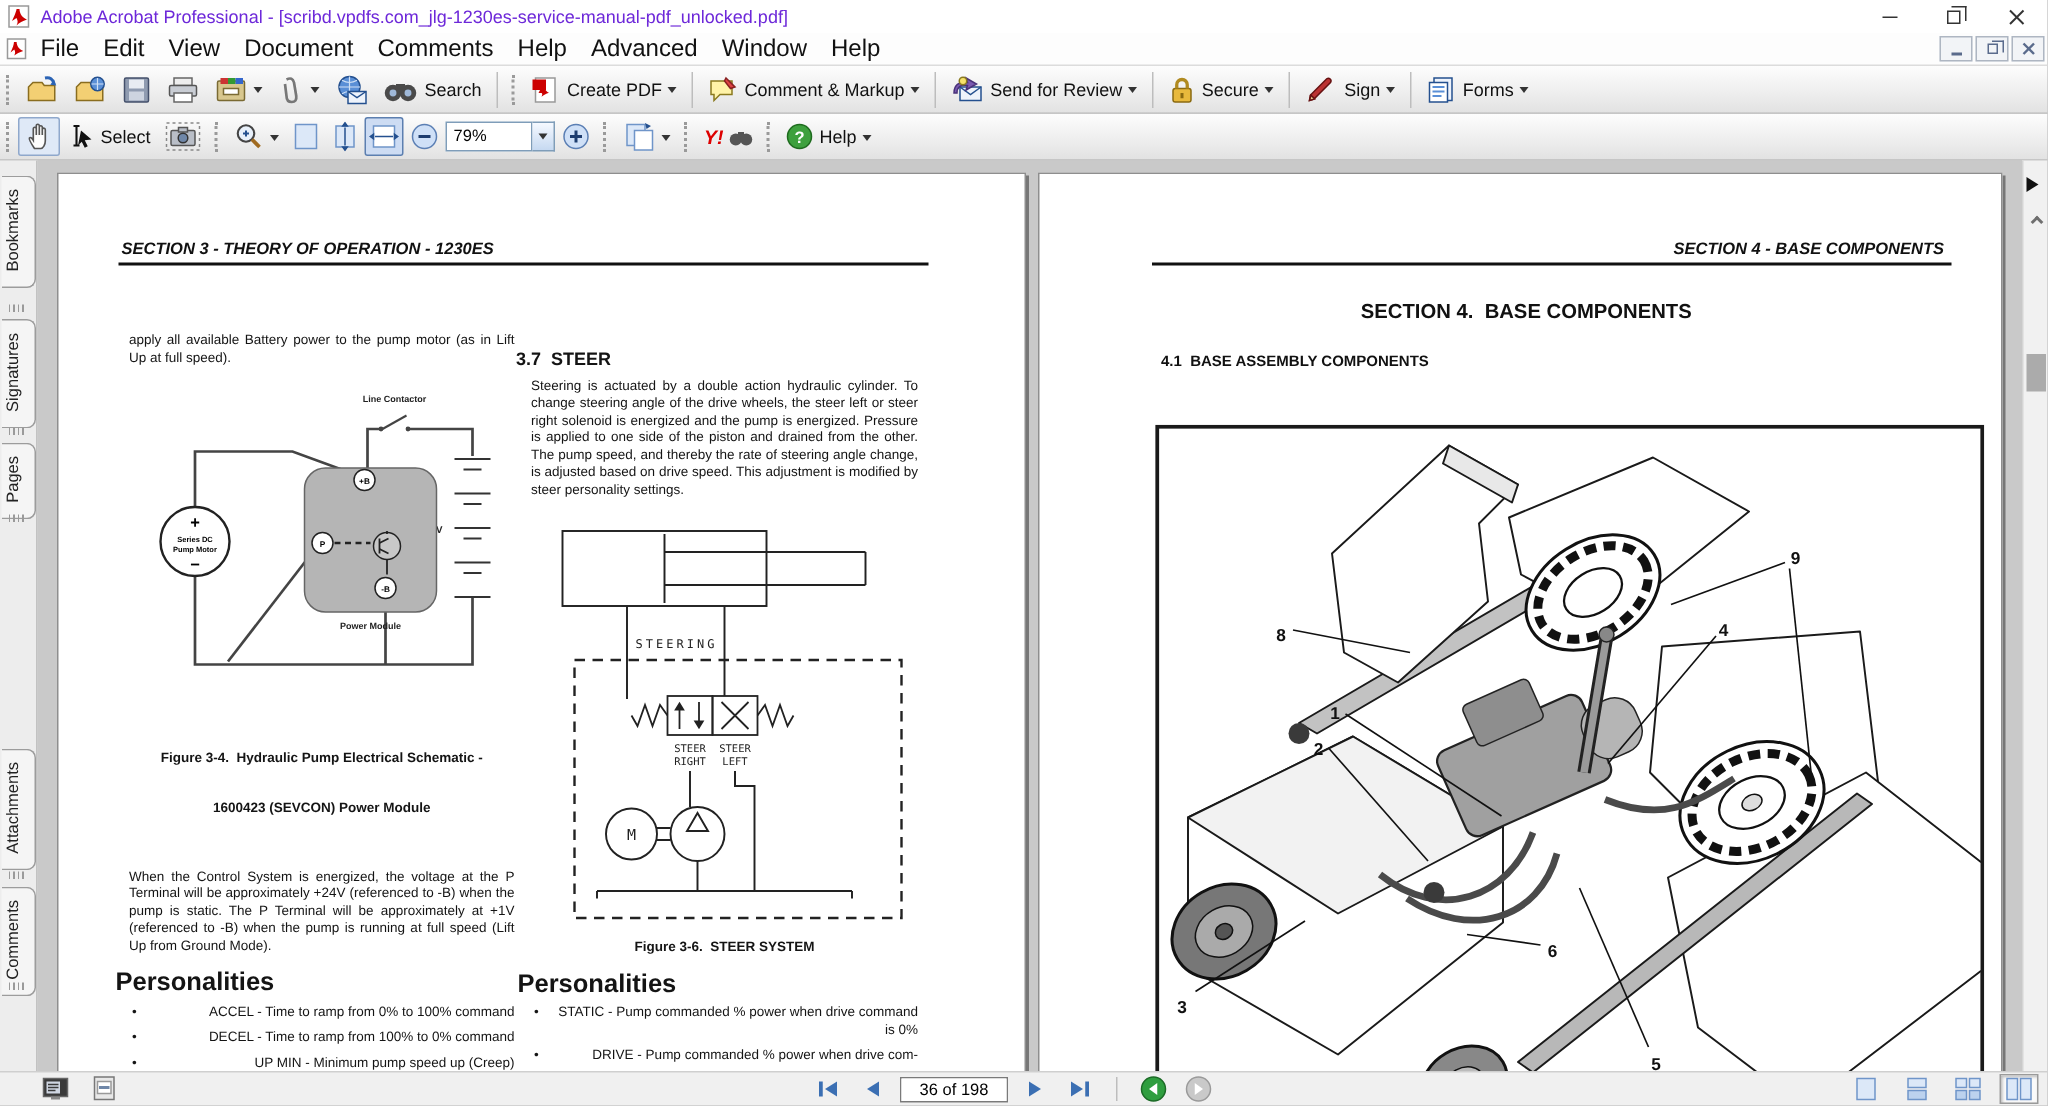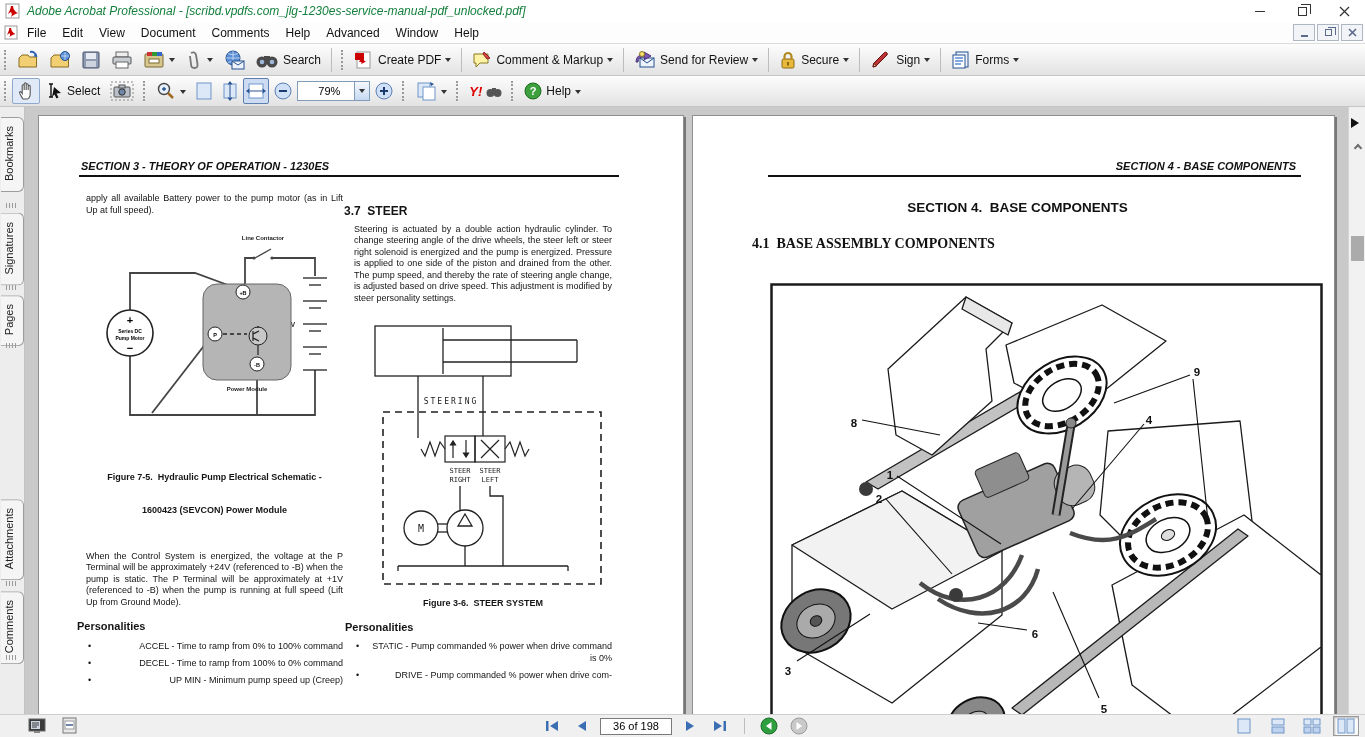--- a/index.html
+++ b/index.html
@@ -1,46 +1,46 @@
 <!DOCTYPE html>
 <html><head>
 <meta charset="utf-8">
 <style>
   * { box-sizing:border-box; margin:0; padding:0; }
   html,body { width:1365px; height:737px; overflow:hidden; }
   body { font-family:"Liberation Sans",sans-serif; background:#c9c9c9; font-size:12px; color:#111; }
 
   
   .titlebar { height:22px; background:#fff; display:flex; align-items:center; padding-left:5px; }
-  .titlebar .title { font-size:12px; color:#15803d; margin-left:6px; flex:1; white-space:nowrap;font-style:italic; }
+  .titlebar .title { font-size:12px; color:#6d28d9; margin-left:6px; flex:1; white-space:nowrap; }
   .win-btn { width:42px; height:22px; display:flex; align-items:center; justify-content:center; }
   .glyph-min { width:10px; height:1px; background:#333; }
   .glyph-restore { width:9px; height:9px; border:1px solid #333; position:relative; }
   .glyph-restore::before { content:""; position:absolute; left:2px; top:-4px; width:9px; height:9px; border:1px solid #333; border-left:none; border-bottom:none; }
 
   
   .menubar { height:22px; background:#fdfdfd; border-bottom:1px solid #dcdcdc; display:flex; align-items:center; padding-left:4px; }
-  .menu-item { padding:3px 8px; font-size:12px; }
+  .menu-item { padding:3px 8px; font-size:16px; }
   .menubar-spacer { flex:1; }
   .child-btn { width:22px; height:17px; border:1px solid #aeb6c2; background:#f2f4f7; margin-right:2px; display:flex; align-items:center; justify-content:center; }
   .cglyph-min { width:7px; height:2px; background:#5a6b8c; margin-top:6px; }
   .cglyph-restore { width:7px; height:7px; border:1px solid #5a6b8c; position:relative; }
   .cglyph-restore::before { content:""; position:absolute; left:2px; top:-3px; width:7px; height:7px; border:1px solid #5a6b8c; border-left:none; border-bottom:none; }
 
   
   .toolbar { background:linear-gradient(#fdfdfd, #ececec 65%, #e2e2e2); border-bottom:1px solid #c6c6c6; display:flex; align-items:center; }
   .toolbar.row1 { height:32px; }
   .toolbar.row2 { height:31px; }
   .grip { width:3px; height:20px; border-left:2px dotted #9a9a9a; margin:0 5px 0 4px; }
   .sep { width:1px; height:24px; background:#bdbdbd; margin:0 5px; }
   .tbtn { display:flex; align-items:center; gap:4px; padding:2px 4px; height:26px; font-size:12px; border:1px solid transparent; border-radius:2px; white-space:nowrap;justify-content:space-between; }
   .tbtn.active-tool { background:#dfe9f7; border-color:#8fa8cc; }
   .caret { width:0; height:0; border:3px solid transparent; border-top:4px solid #333; margin-top:4px; }
   .combo { width:58px; height:20px; border:1px solid #7f9db9; background:#fff; display:flex; align-items:center; }
-  .combo input { width:100%; border:none; outline:none; font-size:11px; padding:0 4px; font-family:"Liberation Sans",sans-serif;margin-left:16px; }
+  .combo input { width:100%; border:none; outline:none; font-size:11px; padding:0 4px; font-family:"Liberation Sans",sans-serif; }
   .combo-drop { width:15px; height:20px; background:linear-gradient(#f5f9ff,#c6d9f1); border:1px solid #7f9db9; border-left:none; display:flex; align-items:center; justify-content:center; }
   .fitbtn { width:26px; height:26px; display:flex; align-items:center; justify-content:center; border:1px solid transparent; border-radius:2px; }
   .fitbtn.selected { background:#cddcf3; border-color:#5c7fb0; }
   .yred { color:#d00; font-weight:bold; font-size:13px; font-style:italic; }
 
   
   .main { display:flex; height:607px; }
   .tabstrip { width:25px; background:#ededed; border-right:1px solid #c2c2c2; position:relative; }
   .vtab { position:absolute; left:1px; width:23px; background:#f5f5f5; border:1px solid #9c9c9c; border-right:none; border-radius:6px 0 0 6px; writing-mode:vertical-rl; transform:rotate(180deg); font-size:11px; color:#222; padding:10px 2px 8px 2px; text-align:center; }
   .tabgrip { position:absolute; left:6px; width:12px; height:5px; background:repeating-linear-gradient(90deg,#9a9a9a 0 1px, transparent 1px 3px); }
@@ -69,28 +69,28 @@
   .laybtn { width:26px; height:20px; display:flex; align-items:center; justify-content:center; border:1px solid transparent; }
   .laybtn.selected { border-color:#9a9a9a; background:#fafafa; box-shadow:inset 1px 1px 2px #bbb; }
 
   
   .pre { white-space:pre-wrap; }
   .lp-header { position:absolute; top:44px; left:42px; font-weight:bold; font-style:italic; font-size:11px; }
   .lp-rule { position:absolute; top:59px; left:40px; width:540px; height:2px; background:#111; }
   .rp-header { position:absolute; top:44px; right:38px; font-weight:bold; font-style:italic; font-size:11px; }
   .rp-rule { position:absolute; top:59px; left:75px; width:533px; height:2px; background:#111; }
   .rp-title { position:absolute; top:84px; left:4px; width:100%; text-align:center; font-weight:bold; font-size:13.5px; }
-  .rp-subtitle { position:absolute; top:120px; left:59px; font-weight:bold; font-size:14px;font-family:Liberation Serif, serif; }
+  .rp-subtitle { position:absolute; top:120px; left:81px; font-weight:bold; font-size:10px; }
   .rp-figure { position:absolute; top:167px; left:77px; width:553px; height:470px; }
 
-  .lp-col { position:absolute; font-size:9px; line-height:11.5px; text-align:justify; color:#141414; }
+  .lp-col { position:absolute; font-size:9px; line-height:11.5px; text-align:justify; color:#141414;margin-top:28px; }
   .lp-col1 { left:47px; top:77px; width:257px; }
   .lp-col2 { left:315px; top:90px; width:258px; }
   .lp-col h2 { font-size:12px; margin:0 0 6px -10px; text-align:left; }
-  .lp-col h3 { font-size:11px; margin:13px 0 5px -9px; text-align:left; }
+  .lp-col h3 { font-size:17px; margin:13px 0 5px -9px; text-align:left; }
   .figwrap { margin:12px auto 0; }
   .figcaption { text-align:center; font-weight:bold; font-size:9px; margin-top:6px; line-height:11px; }
   .lp-col p.spaced { margin-top:13px; }
   .lp-col ul { list-style:none; margin-top:8px; text-align:right; }
   .lp-col li { position:relative; padding-left:11px; margin-bottom:5.5px; }
   .lp-col li::before { content:"\2022"; position:absolute; left:2px; }
   svg text { font-family:"Liberation Sans",sans-serif; }
   .monolabel { font-family:"DejaVu Sans Mono",monospace; }
 </style>
 </head>
@@ -434,21 +434,21 @@
             <path d="M158,106 l6,-3 M158,110 l6,3" stroke="#222" stroke-width="1.2" fill="none"></path>
             <text x="152" y="163" text-anchor="middle" font-size="6" font-weight="bold" fill="#222">Power Module</text>
 
             <circle cx="35" cy="105" r="23" fill="#fff" stroke="#222" stroke-width="1.6"></circle>
             <text x="35" y="96" text-anchor="middle" font-size="11" font-weight="bold">+</text>
             <text x="35" y="105" text-anchor="middle" font-size="5" font-weight="bold">Series DC</text>
             <text x="35" y="112" text-anchor="middle" font-size="5" font-weight="bold">Pump Motor</text>
             <text x="35" y="124" text-anchor="middle" font-size="11" font-weight="bold">−</text>
           </svg>
           <div class="figcaption pre">
-            <div>Figure 7-5.  Hydraulic Pump Electrical Schematic -</div>
+            <div>Figure 3-4.  Hydraulic Pump Electrical Schematic -</div>
             <div>1600423 (SEVCON) Power Module</div>
           </div>
         </div>
 
         <p class="spaced">When the Control System is energized, the voltage at the P Terminal will be approximately +24V (referenced to -B) when the pump is static. The P Terminal will be approximately at +1V (referenced to -B) when the pump is running at full speed (Lift Up from Ground Mode).</p>
         <h3>Personalities</h3>
         <ul>
           <li>ACCEL - Time to ramp from 0% to 100% command</li>
           <li>DECEL - Time to ramp from 100% to 0% command</li>
           <li>UP MIN - Minimum pump speed up (Creep)</li>

